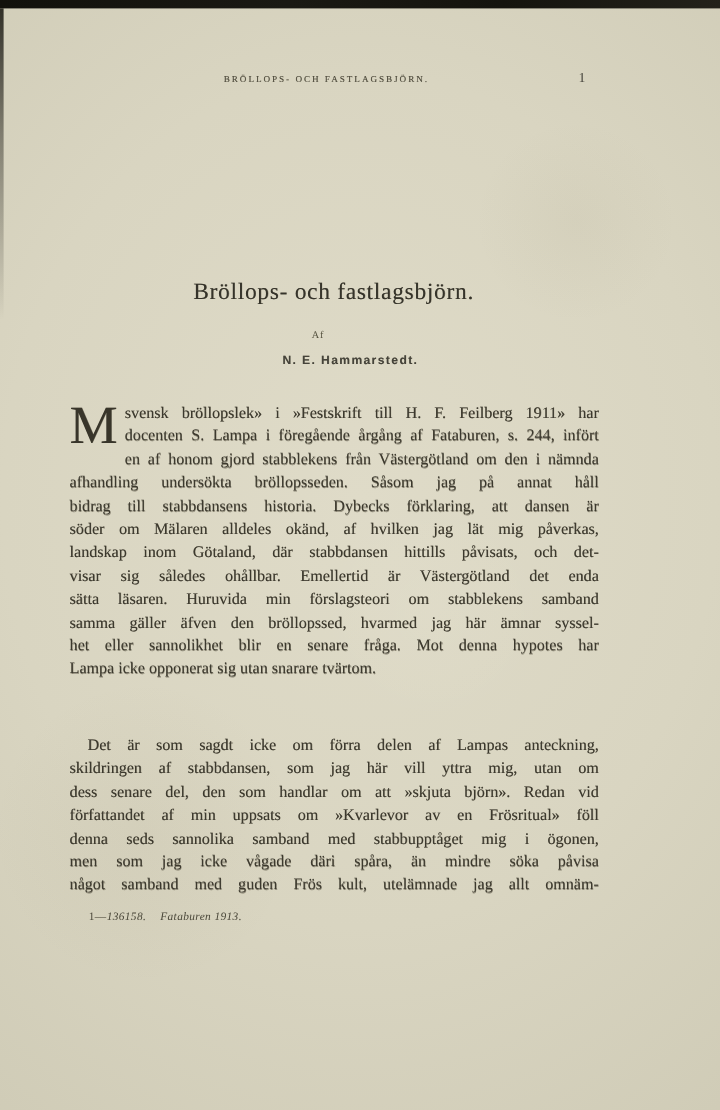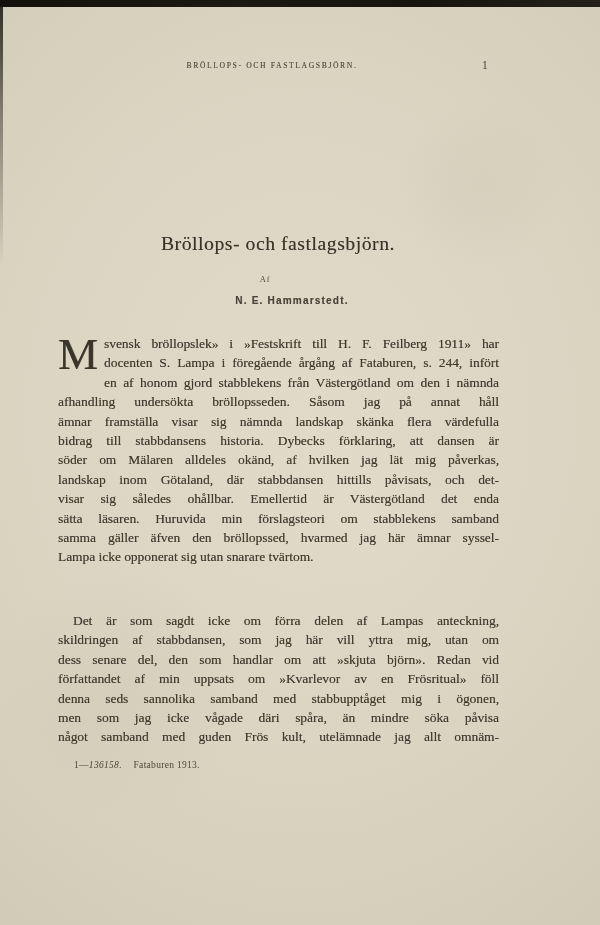--- a/index.html
+++ b/index.html
@@ -85,21 +85,21 @@
     color: #38352a;
     text-shadow: 0.4px 0.4px 0.4px rgba(55,50,35,0.5);
   }
 
   
   .footer {
     position: absolute; top: 760px; left: 74px;
     font-size: 9.5px; color: #4a4739; letter-spacing: 0.3px;
   }
   .footer .num { font-style: italic; }
-  .footer .imprint { margin-left: 9px; }
+  .footer .imprint { font-style: italic; margin-left: 9px; }
 </style>
 </head>
 <body>
 
 <div class="page">
 
   <div class="scan-edge-top"></div>
   <div class="scan-edge-left"></div>
   <div class="paper-texture"></div>
 
@@ -110,27 +110,27 @@
   <div class="byline">Af</div>
   <div class="author">N. E. Hammarstedt.</div>
 
   <div class="body-text">
     <div class="paragraph para-first">
       <span class="dropcap">M</span>
         <div class="tline">svensk bröllopslek» i »Festskrift till H. F. Feilberg 1911» har</div>
         <div class="tline">docenten S. Lampa i föregående årgång af Fataburen, s. 244, infört</div>
         <div class="tline">en af honom gjord stabblekens från Västergötland om den i nämnda</div>
         <div class="tline">afhandling undersökta bröllopsseden. Såsom jag på annat håll</div>
-        <div class="tline">ämnar framställa visar sig nämnda landskap skänka flera värdefulla</div>
         <div class="tline">bidrag till stabbdansens historia. Dybecks förklaring, att dansen är</div>
         <div class="tline">söder om Mälaren alldeles okänd, af hvilken jag lät mig påverkas,</div>
         <div class="tline">landskap inom Götaland, där stabbdansen hittills påvisats, och det-</div>
         <div class="tline">visar sig således ohållbar. Emellertid är Västergötland det enda</div>
         <div class="tline">sätta läsaren. Huruvida min förslagsteori om stabblekens samband</div>
         <div class="tline">samma gäller äfven den bröllopssed, hvarmed jag här ämnar syssel-</div>
+        <div class="tline">het eller sannolikhet blir en senare fråga. Mot denna hypotes har</div>
         <div class="tline tline-last">Lampa icke opponerat sig utan snarare tvärtom.</div>
       </div>
     <div class="paragraph para-indent">
         <div class="tline">Det är som sagdt icke om förra delen af Lampas anteckning,</div>
         <div class="tline">skildringen af stabbdansen, som jag här vill yttra mig, utan om</div>
         <div class="tline">dess senare del, den som handlar om att »skjuta björn». Redan vid</div>
         <div class="tline">författandet af min uppsats om »Kvarlevor av en Frösritual» föll</div>
         <div class="tline">denna seds sannolika samband med stabbupptåget mig i ögonen,</div>
         <div class="tline">men som jag icke vågade däri spåra, än mindre söka påvisa</div>
         <div class="tline">något samband med guden Frös kult, utelämnade jag allt omnäm-</div>

